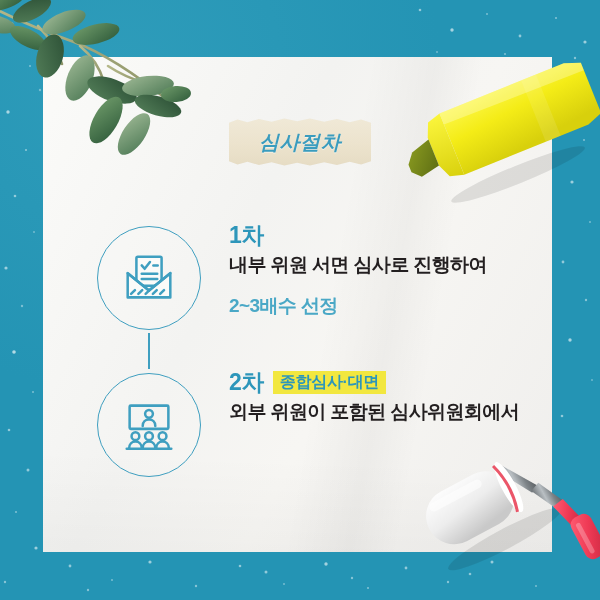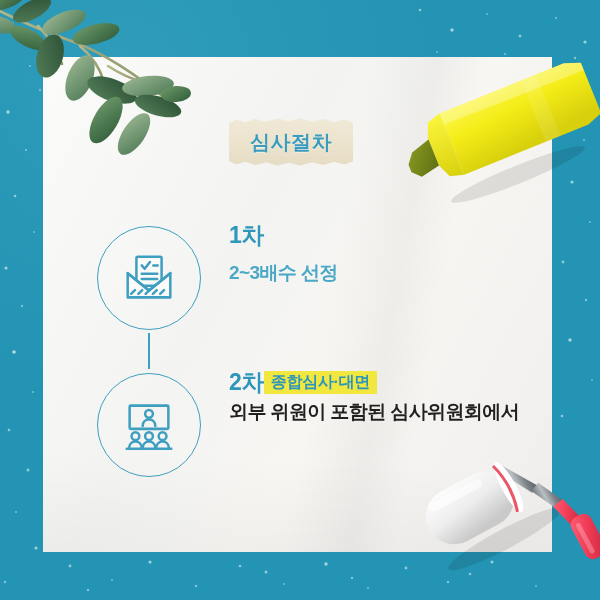--- a/index.html
+++ b/index.html
@@ -27,21 +27,21 @@
   
   #card:after{
     content:"";position:absolute;inset:0;
     background:
       linear-gradient(100deg,rgba(255,255,255,0) 55%,rgba(0,0,0,.035) 66%,rgba(255,255,255,0) 74%),
       linear-gradient(2deg,rgba(0,0,0,.03) 0%,rgba(255,255,255,0) 20%);
     pointer-events:none;
   }
   
   #banner{
-    position:absolute;left:229px;top:118px;width:124px;height:48px;
+    position:absolute;left:229px;top:118px;width:142px;height:48px;font-style:italic;
   }
   #banner .paper{
     position:absolute;inset:0;
     background:linear-gradient(180deg,#f0e9d7 0%,#ece3cd 55%,#e6dcc4 100%);
     clip-path:polygon(
       0% 10%, 6% 3%, 13% 9%, 21% 2%, 30% 8%, 39% 1%, 48% 7%, 57% 1%,
       67% 8%, 76% 2%, 85% 9%, 93% 3%, 100% 10%,
       100% 90%, 93% 97%, 85% 91%, 76% 98%, 67% 92%, 57% 99%, 48% 93%,
       39% 99%, 30% 92%, 21% 98%, 13% 91%, 6% 97%, 0% 90%);
     filter:drop-shadow(0 2px 2px rgba(0,0,0,.10));
@@ -57,21 +57,21 @@
     position:absolute;width:104px;height:104px;border-radius:50%;
     border:1.6px solid #3f9fc0;box-sizing:border-box;
     background:rgba(255,255,255,.10);
     display:flex;align-items:center;justify-content:center;
   }
   #connector{
     position:absolute;left:148px;top:333px;width:2px;height:36px;
     background:#3f9fc0;
   }
   .textblock{position:absolute;}
-  .rowtop{display:flex;align-items:center;margin-bottom:4px;}
+  .rowtop{display:flex;align-items:center;gap:9px;margin-bottom:4px;}
   .ord{
     font-size:23px;font-weight:700;color:#2d96ba;line-height:1;
     letter-spacing:-0.5px;
   }
   .tag{
     display:inline-block;padding:2px 7px 3px;
     background:#f2e73f;color:#2d96ba;font-size:16px;font-weight:700;
     line-height:1.15;letter-spacing:-0.3px;
   }
   .body1{
@@ -174,20 +174,21 @@
         <path d="M10 27 L32 45 L54 27 L54 52 L10 52 Z" fill="#fbfbf9"></path>
         <path d="M10 27 L32 45 L54 27"></path>
         <path d="M13.5 48.5 l4 -4 M21 48.5 l4 -4 M28.5 48.5 l4 -4 M36 48.5 l4 -4 M43.5 48.5 l4 -4"></path>
       </g>
     </svg>
   </div>
   <div class="textblock" style="left:229px;top:224px;">
     <div class="rowtop">
       <span class="ord">1차</span>
     </div>
+    <div class="body1">내부 위원 서면 심사로 진행하여</div>
     <div class="body2">2~3배수 선정</div>
   </div>
 </div>
 
 <div class="step">
   <div class="circle" style="left:97px;top:373px;">
     <svg width="62" height="62" viewBox="0 0 64 64">
       <g fill="none" stroke="#3f9fc0" stroke-width="2.6" stroke-linecap="round" stroke-linejoin="round">
         <rect x="12" y="12" width="40" height="24" rx="1.2"></rect>
         <circle cx="32" cy="20.5" r="4"></circle>

